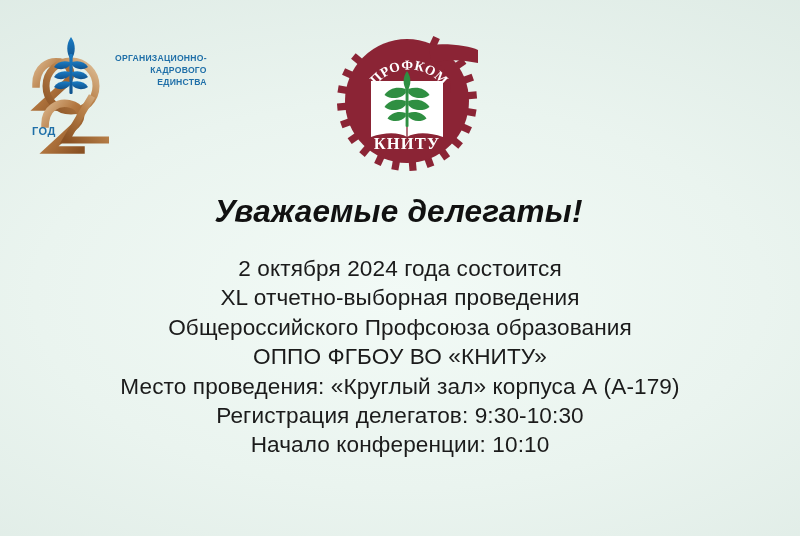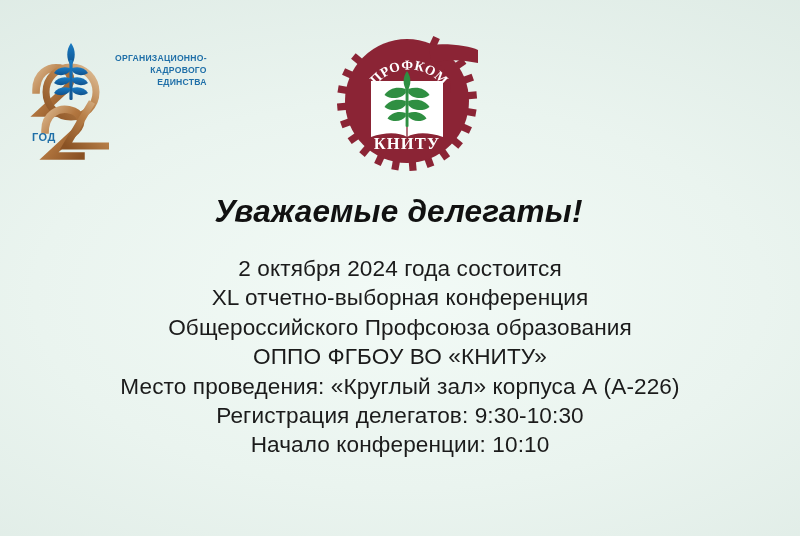--- a/index.html
+++ b/index.html
@@ -18,21 +18,21 @@
     overflow:hidden;
   }
 
   
   #logo2024 {
     position:absolute;
     left:14px; top:24px;
     width:200px; height:130px;
   }
   #logo2024 .mark {
-    position:absolute; left:0; top:16px;
+    position:absolute; left:0; top:10px;
     width:98px; height:128px;
   }
   #logo2024 .org-text {
     position:absolute;
     left:101px; top:28px;
     color:#1f6fa8;
     font-size:8.6px;
     font-weight:bold;
     letter-spacing:.25px;
     line-height:12.2px;
@@ -230,21 +230,21 @@
       </text>
 
       <text x="70" y="122" text-anchor="middle" font-family="Liberation Serif, serif" font-size="16.5" font-weight="bold" fill="#ffffff" letter-spacing="1.2">КНИТУ</text>
     </svg>
   </div>
 
   <div id="headline">Уважаемые делегаты!</div>
 
   <div id="body-lines">
     <span class="line">2 октября 2024 года состоится</span>
-    <span class="line">XL отчетно-выборная конференция</span>
+    <span class="line">XL отчетно-выборная проведения</span>
     <span class="line">Общероссийского Профсоюза образования</span>
     <span class="line">ОППО ФГБОУ ВО «КНИТУ»</span>
-    <span class="line">Место проведения: «Круглый зал» корпуса А (А-226)</span>
+    <span class="line">Место проведения: «Круглый зал» корпуса А (А-179)</span>
     <span class="line">Регистрация делегатов: 9:30-10:30</span>
     <span class="line">Начало конференции: 10:10</span>
   </div>
 
 </div>
 
 </body></html>

